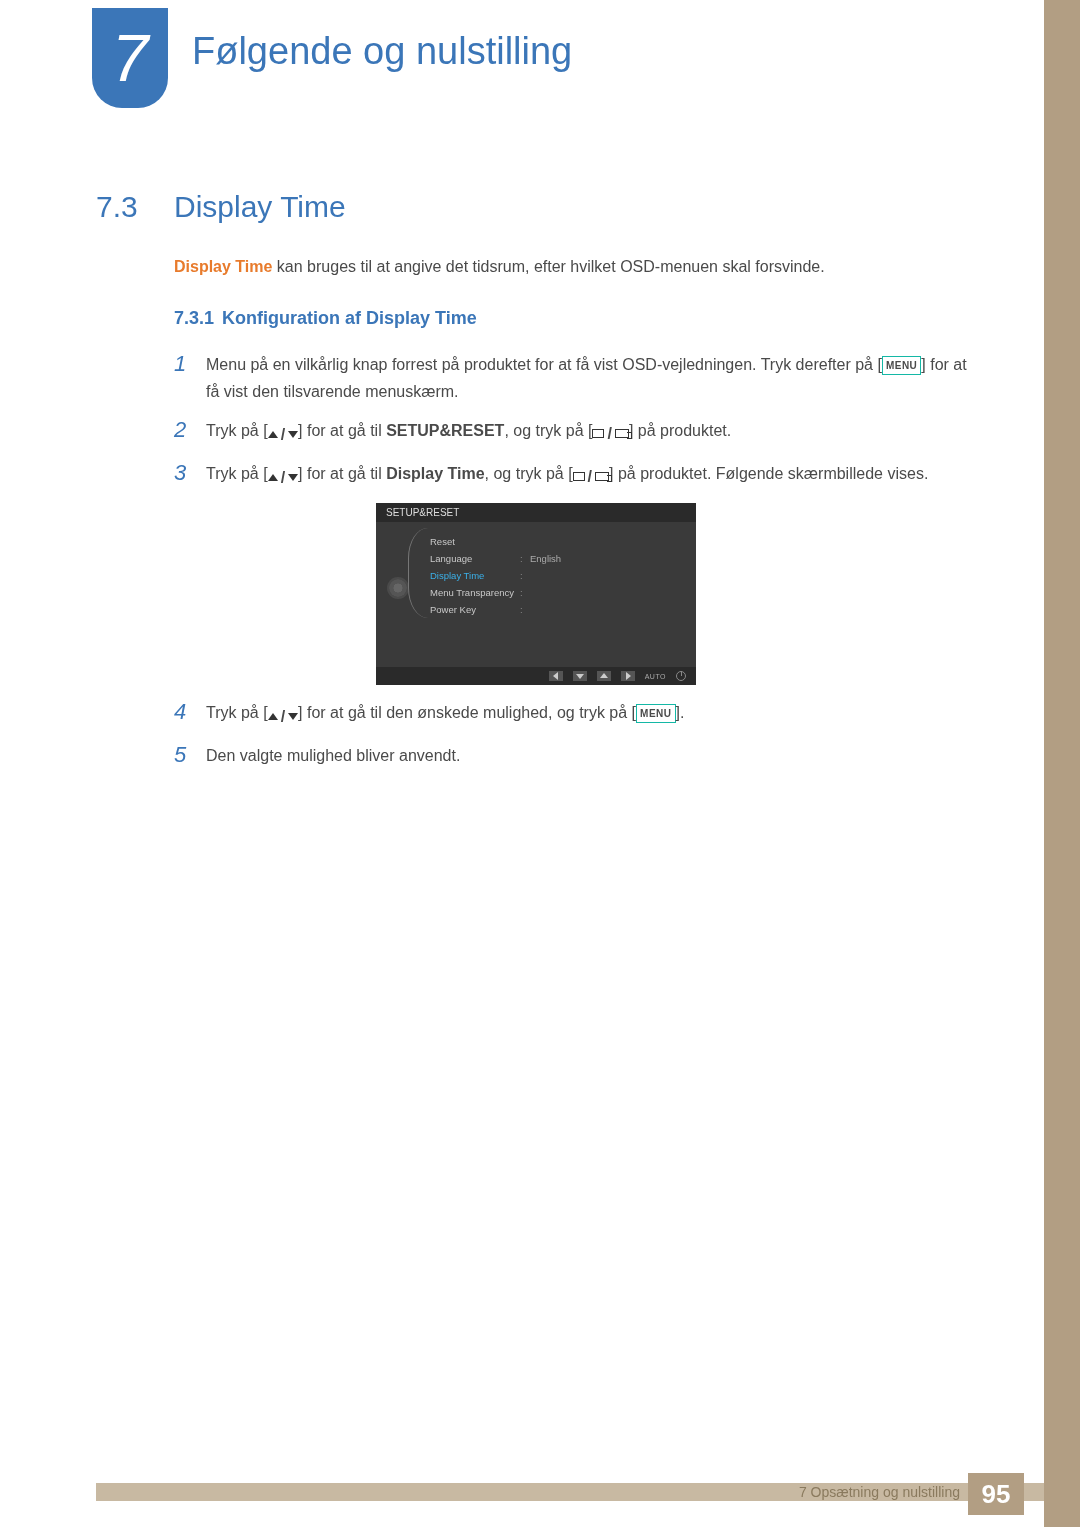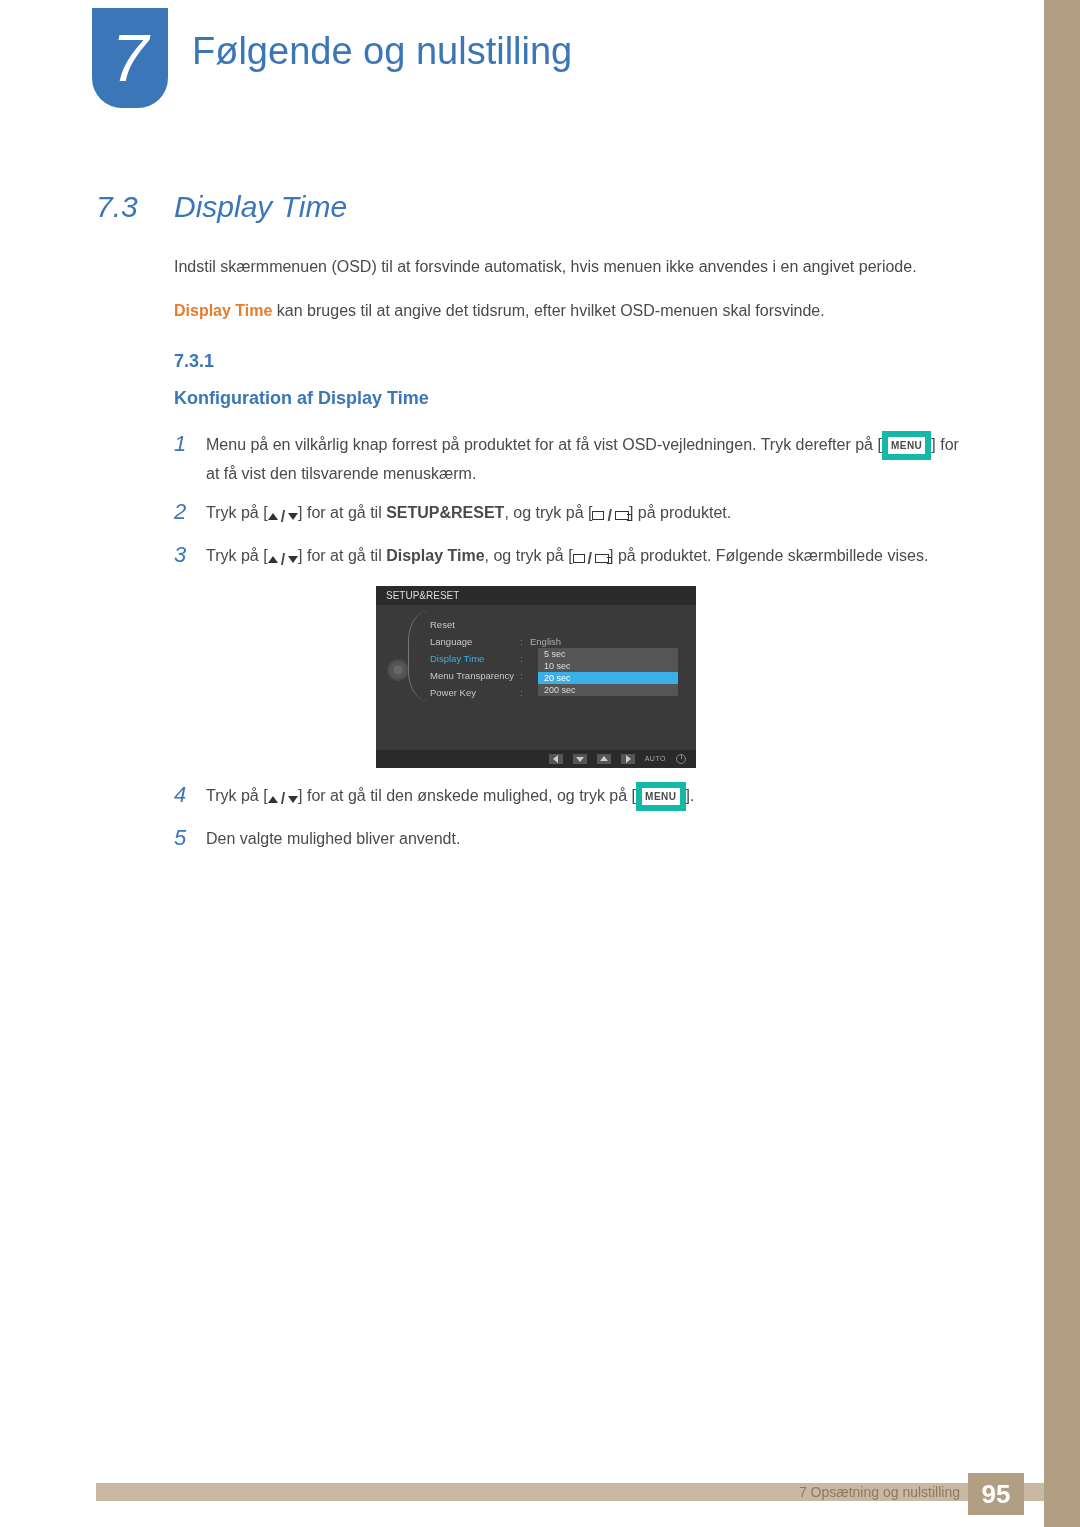--- a/index.html
+++ b/index.html
@@ -41,34 +41,34 @@
     font-size: 38px;
     color: #3b76b8;
     font-weight: 400;
   }
   .content {
     position: absolute;
     top: 190px;
     left: 96px;
     width: 880px;
   }
-  .section-row { display: flex; gap: 22px; margin-bottom: 30px; font-style: italic; }
+  .section-row { display: flex; gap: 22px; margin-bottom: 30px; }
   .section-num { font-size: 30px; color: #3b76b8; min-width: 56px; }
   .section-title { font-size: 30px; color: #3b76b8; }
   .para { margin-left: 78px; font-size: 16px; line-height: 1.6; color: #4a4a4a; margin-bottom: 18px; }
   .para .bold-orange { color: #e87b2c; font-weight: bold; }
-  .subsection-row { display: flex; gap: 16px; margin: 28px 0 22px 78px; flex-direction: column; }
+  .subsection-row { display: flex; gap: 8px; margin: 28px 0 22px 78px; }
   .subsection-num { font-size: 18px; color: #3b76b8; font-weight: bold; }
   .subsection-title { font-size: 18px; color: #3b76b8; font-weight: bold; }
   .step { display: flex; gap: 12px; margin-left: 78px; margin-bottom: 12px; }
   .step-num { font-size: 22px; font-style: italic; color: #3b76b8; font-weight: 300; min-width: 20px; }
   .step-text { font-size: 16px; line-height: 1.7; color: #4a4a4a; flex: 1; }
   .menu-btn {
     display: inline-block;
-    border: 6px solid #14b8a6;
+    border: 1px solid #14b8a6;
     font-size: 10px;
     font-weight: bold;
     padding: 0 3px;
     letter-spacing: 0.5px;
     vertical-align: 1px;
   }
   .icon-updown { display: inline-flex; align-items: center; gap: 0; vertical-align: -2px; }
   .tri-up, .tri-down {
     width: 0; height: 0; border-left: 5px solid transparent; border-right: 5px solid transparent;
   }
@@ -172,21 +172,20 @@
 </div>
 <h1 class="chapter-title">Følgende og nulstilling</h1>
 
 <div class="content">
 
   <div class="section-row">
     <div class="section-num">7.3</div>
     <div class="section-title">Display Time</div>
   </div>
 
-  <p class="para">Indstil skærmmenuen (OSD) til at forsvinde automatisk, hvis menuen ikke anvendes i en angivet periode.</p>
   <p class="para">
     <span class="bold-orange">Display Time</span><span> kan bruges til at angive det tidsrum, efter hvilket OSD-menuen skal forsvinde.</span>
   </p>
 
   <div class="subsection-row">
     <div class="subsection-num">7.3.1</div>
     <div class="subsection-title">Konfiguration af Display Time</div>
   </div>
 
   <div class="step">
@@ -249,26 +248,20 @@
         <div class="osd-row">
             <div class="osd-lbl">Menu Transparency</div>
             <div class="osd-colon">:</div>
           </div>
         <div class="osd-row">
             <div class="osd-lbl">Power Key</div>
             <div class="osd-colon">:</div>
           </div>
       </div>
     </div>
-    <div class="osd-opts">
-      <div class="osd-opt">5 sec</div>
-      <div class="osd-opt">10 sec</div>
-      <div class="osd-opt hl">20 sec</div>
-      <div class="osd-opt">200 sec</div>
-    </div>
     <div class="osd-bottom">
       <div class="osd-btn">
           <svg viewBox="0 0 8 8">
             <polygon points="6,0 6,8 1,4" fill="#ccc"></polygon>
           </svg>
         </div>
       <div class="osd-btn">
           <svg viewBox="0 0 8 8">
             <polygon points="0,2 8,2 4,7" fill="#ccc"></polygon>
           </svg>

